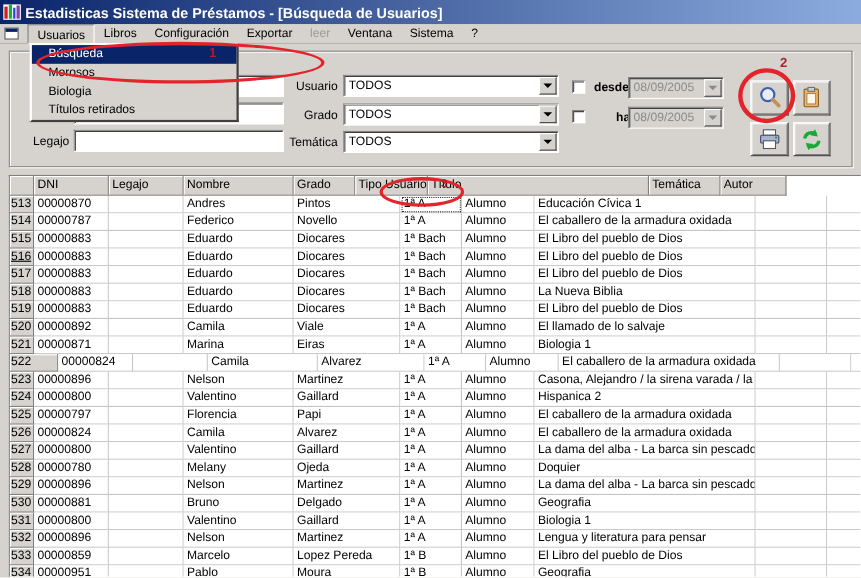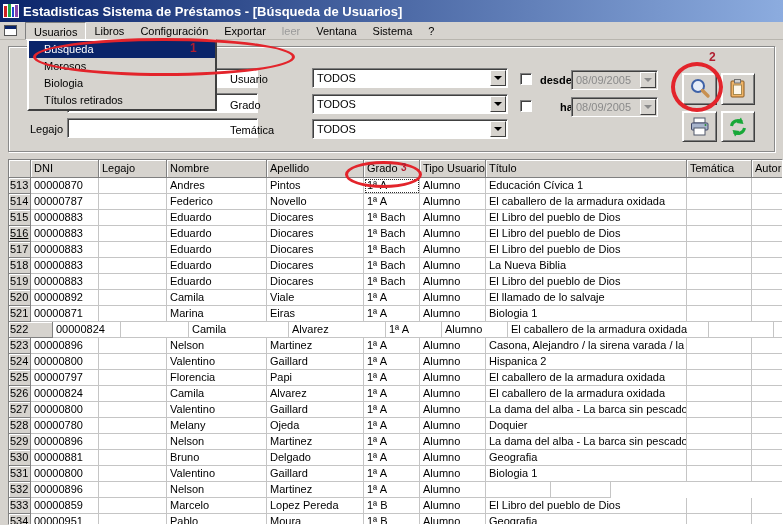--- a/index.html
+++ b/index.html
@@ -35,21 +35,21 @@
   .dd-item{height:17px;line-height:17px;padding-left:15px;cursor:default;}
   .dd-item.selected{background:var(--menu-highlight);color:#fff;}
 
   
   .groupbox{position:absolute;left:8px;top:46px;width:767px;height:106px;
     border:1px solid #8a8a8a;box-shadow:inset 1px 1px 0 #fff,1px 1px 0 #fff;}
   .tb{position:absolute;height:20px;background:#fff;border:1px solid;
     border-color:var(--mid-edge) #fff #fff var(--mid-edge);box-shadow:inset 1px 1px 0 var(--dark-edge);
     font-family:"Liberation Sans",sans-serif;font-size:11px;padding:0 3px;}
   .lbl{position:absolute;height:14px;line-height:14px;}
-  .lbl.right{}
+  .lbl.right{text-align:right;}
   .lbl.bold{font-weight:bold;}
   .combo{position:absolute;height:20px;background:#fff;border:1px solid;
     border-color:var(--mid-edge) #fff #fff var(--mid-edge);box-shadow:inset 1px 1px 0 var(--dark-edge);
     display:flex;align-items:center;}
   .combo .val{flex:1;padding-left:4px;overflow:hidden;white-space:nowrap;}
   .combo .arrow-btn{width:16px;height:16px;margin-right:1px;background:var(--window-face);
     border:1px solid;border-color:#fff var(--dark-edge) var(--dark-edge) #fff;
     display:flex;align-items:center;justify-content:center;}
   .combo .arrow-btn:after{content:"";border:4px solid transparent;border-top:4px solid #000;margin-top:4px;}
   .combo.disabled{background:var(--window-face);}
@@ -196,21 +196,20 @@
       </svg>
     </span>
   </button>
 
   <div class="grid-panel">
     <div class="grid-header">
         <div class="hcell" style="width: 22px;"></div>
         <div class="hcell" style="width: 68px;">DNI</div>
         <div class="hcell" style="width: 68px;">Legajo</div>
         <div class="hcell" style="width: 100px;">Nombre</div>
-        <div class="hcell" style="width: 97px;">Apellido</div>
         <div class="hcell" style="width: 56px;">Grado</div>
         <div class="hcell" style="width: 66px;">Tipo Usuario</div>
         <div class="hcell" style="width: 201px;">Título</div>
         <div class="hcell" style="width: 65px;">Temática</div>
         <div class="hcell" style="width: 60px;">Autor</div>
       </div>
     <div>
         <div class="grow">
           <div class="rowhead" style="width: 22px;">513</div>
           <div class="gcell" style="width: 68px;">00000870</div>
@@ -440,20 +439,21 @@
           <div class="gcell" style="width: 60px;"></div>
         </div>
         <div class="grow">
           <div class="rowhead" style="width: 22px;">532</div>
           <div class="gcell" style="width: 68px;">00000896</div>
           <div class="gcell" style="width: 68px;"></div>
           <div class="gcell" style="width: 100px;">Nelson</div>
           <div class="gcell" style="width: 97px;">Martinez</div>
           <div class="gcell" style="width: 56px;">1ª A</div>
           <div class="gcell" style="width: 66px;">Alumno</div>
+          <div class="gcell" style="width: 201px;">Lengua y literatura para pensar</div>
           <div class="gcell" style="width: 65px;"></div>
           <div class="gcell" style="width: 60px;"></div>
         </div>
         <div class="grow">
           <div class="rowhead" style="width: 22px;">533</div>
           <div class="gcell" style="width: 68px;">00000859</div>
           <div class="gcell" style="width: 68px;"></div>
           <div class="gcell" style="width: 100px;">Marcelo</div>
           <div class="gcell" style="width: 97px;">Lopez Pereda</div>
           <div class="gcell" style="width: 56px;">1ª B</div>

